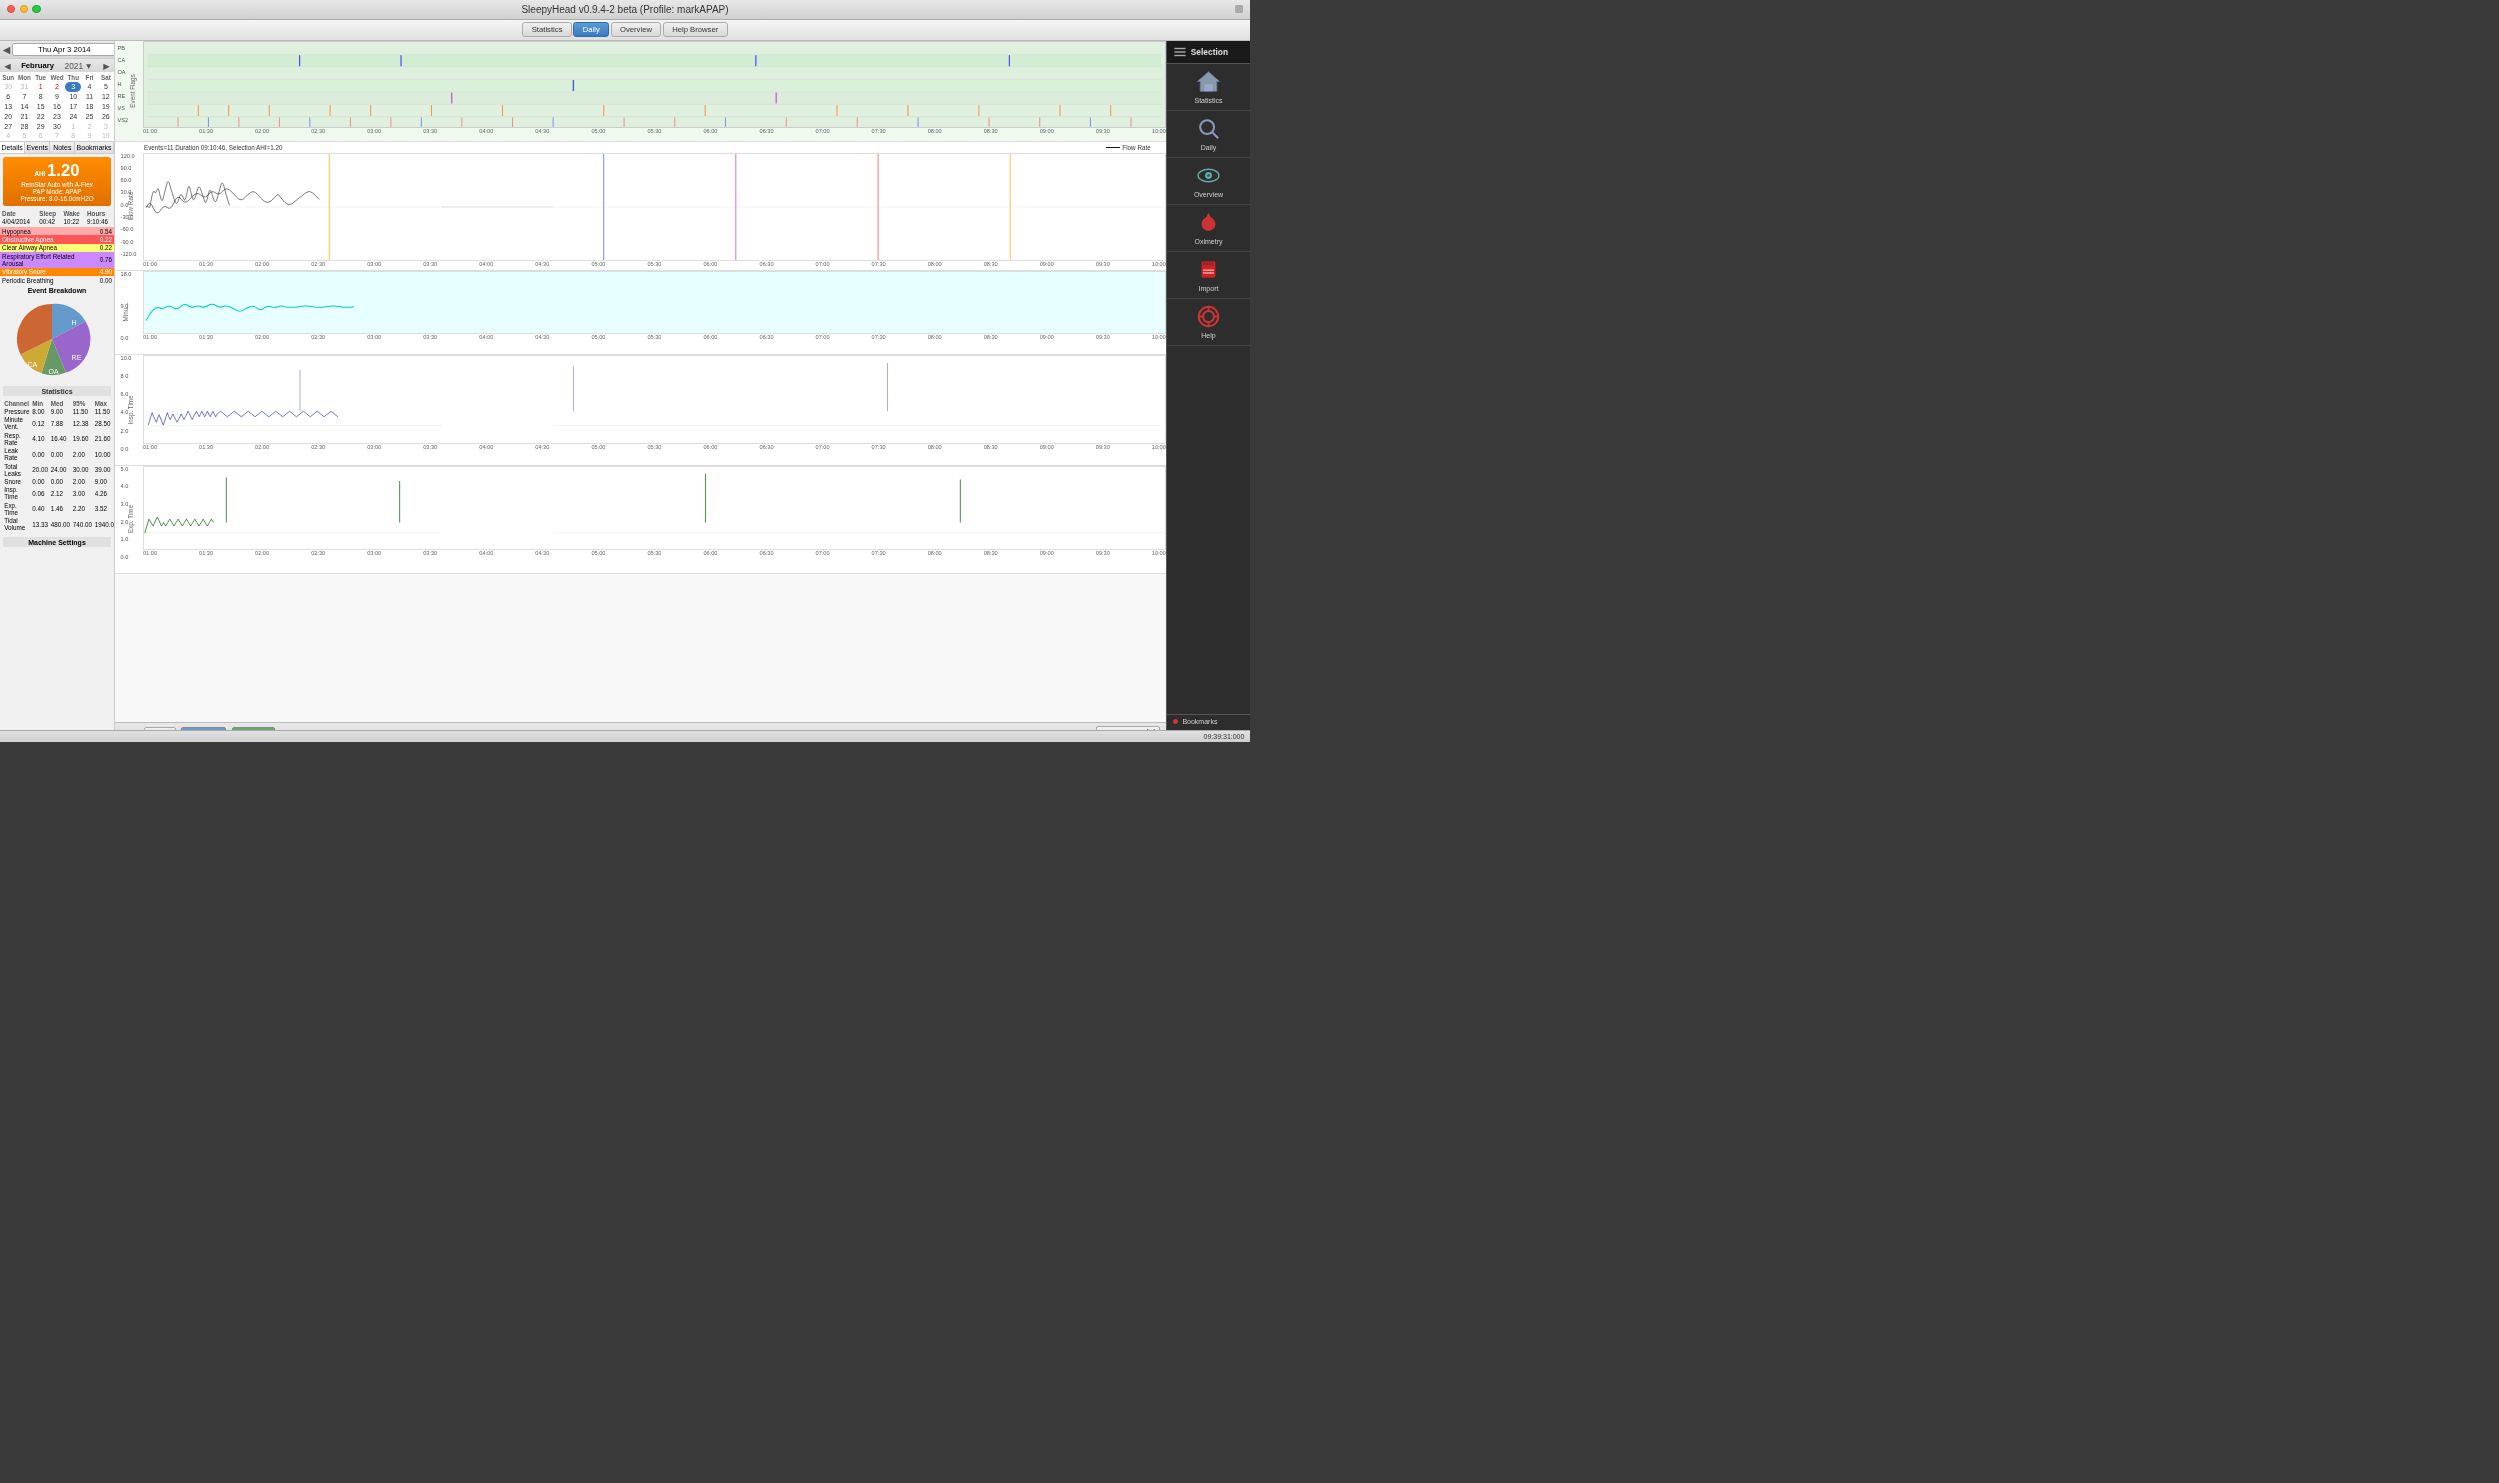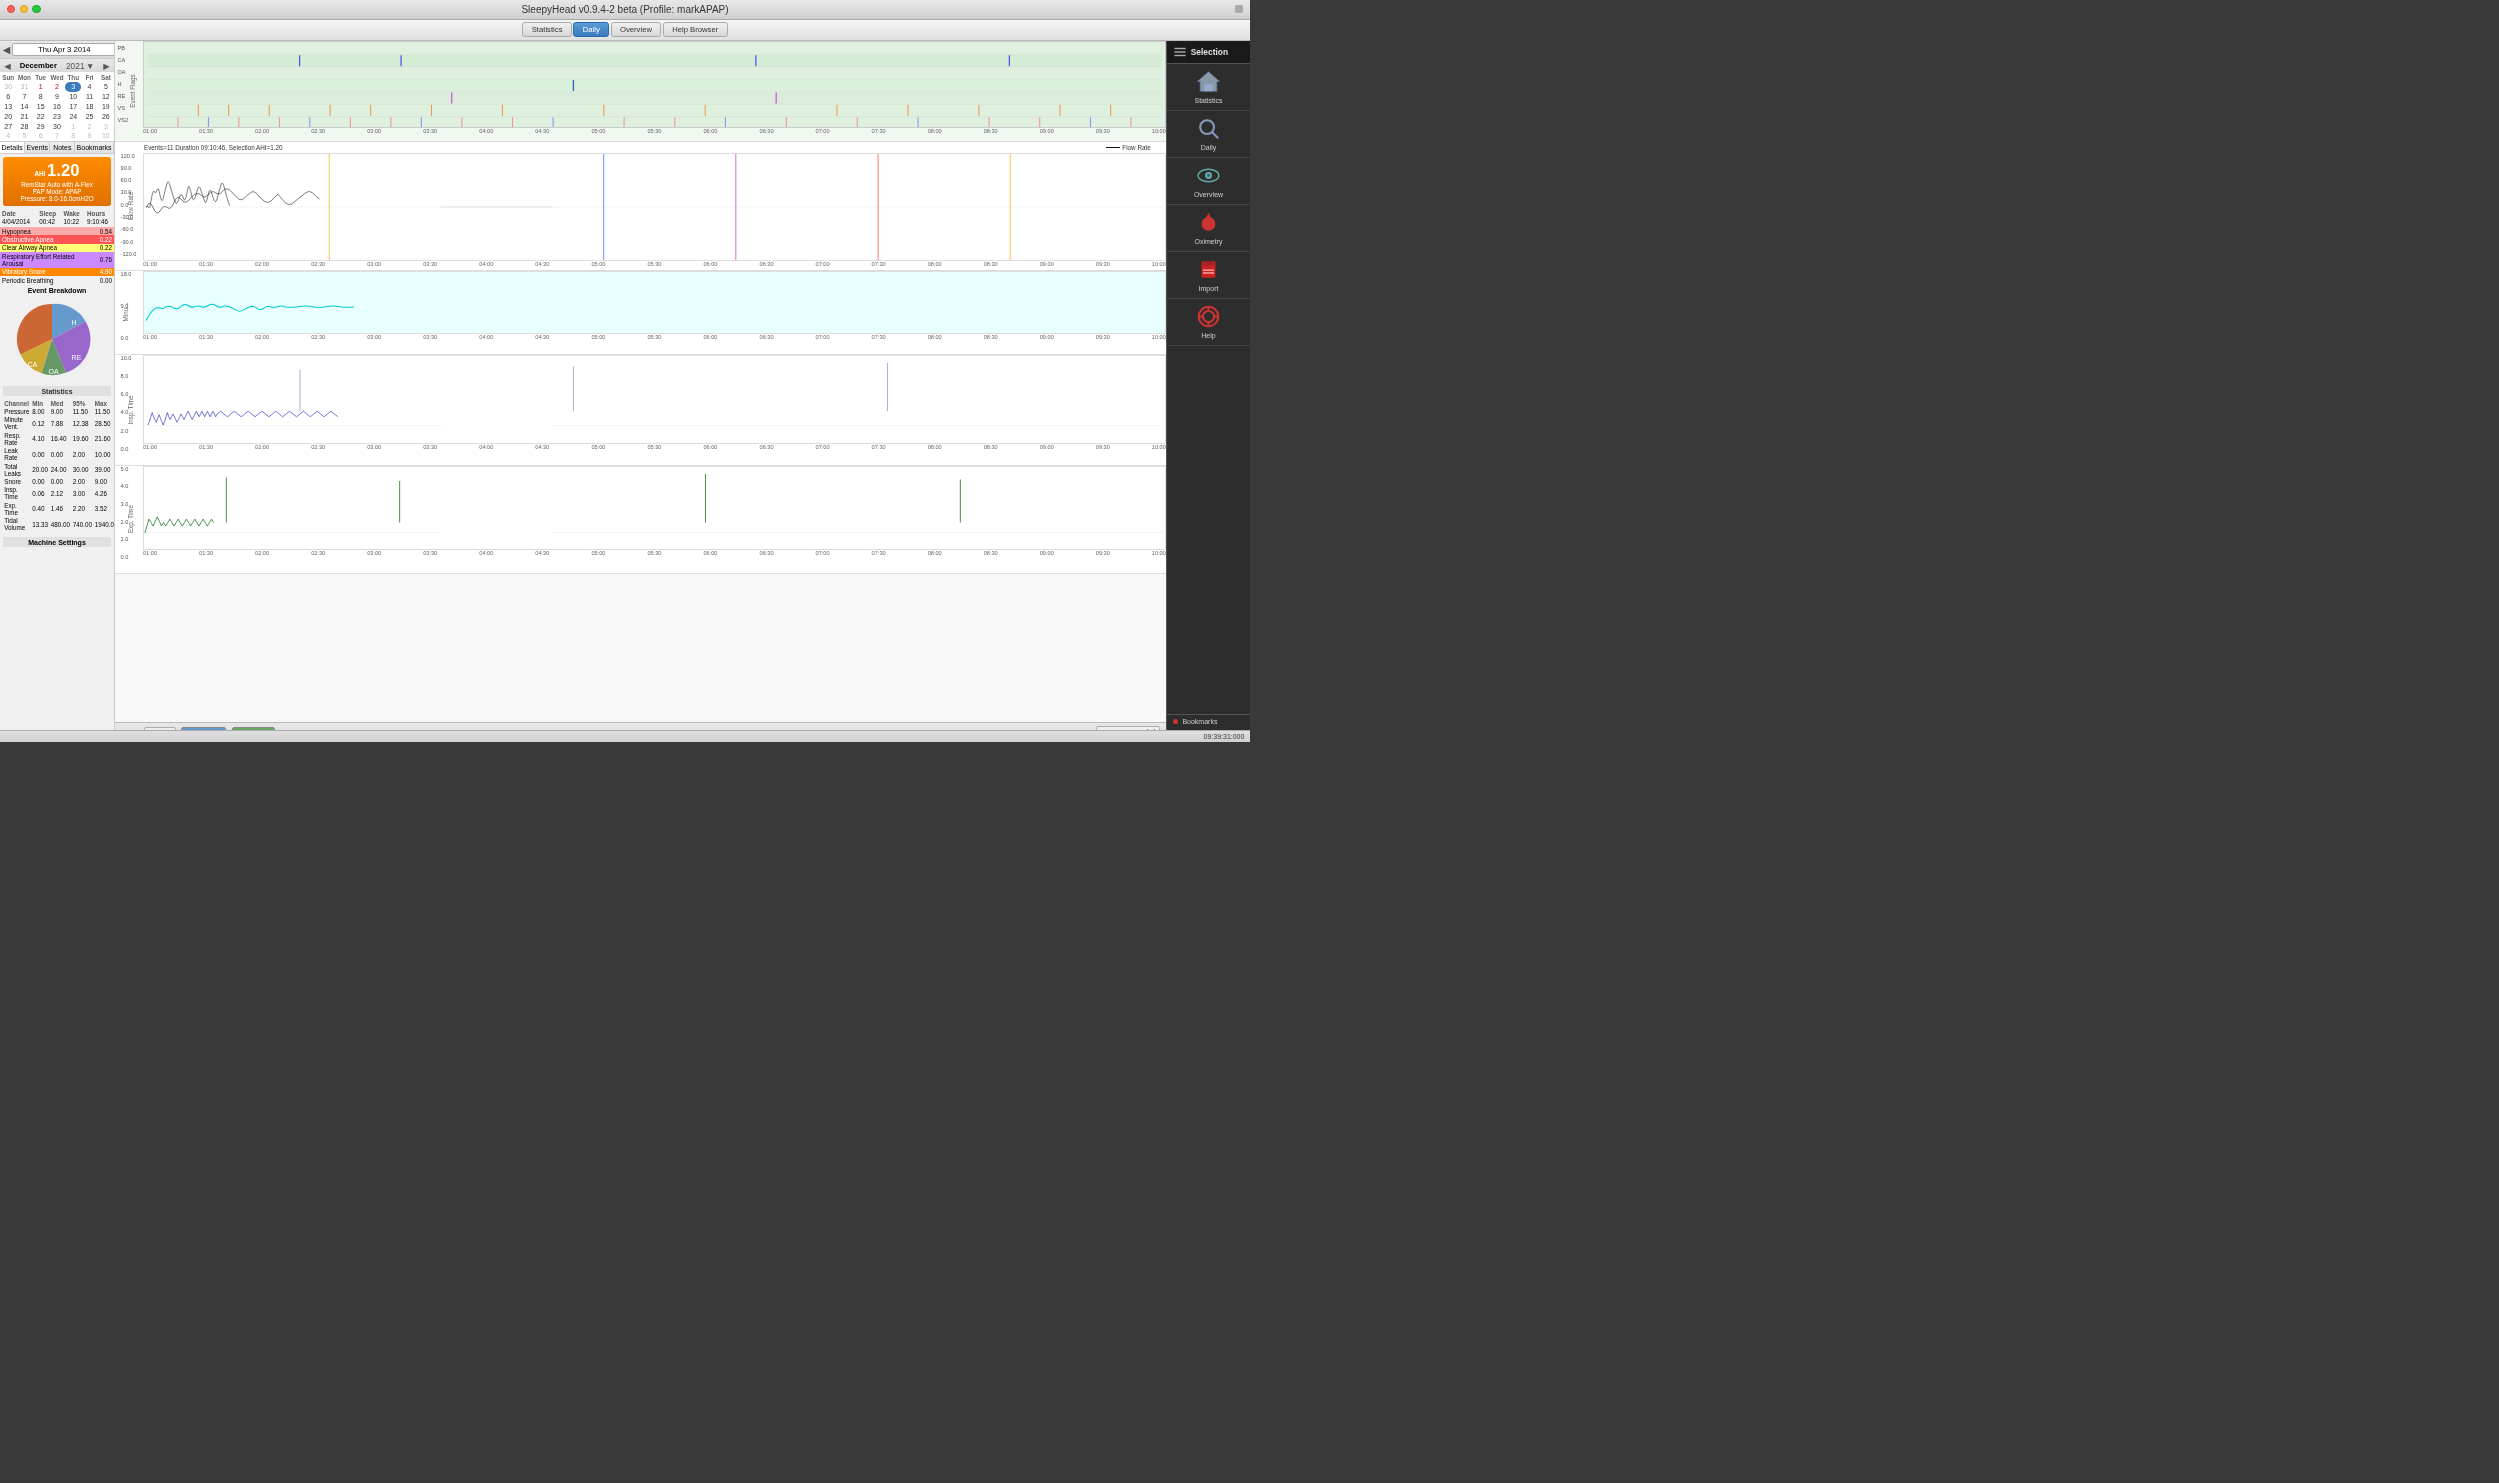--- a/index.html
+++ b/index.html
@@ -138,21 +138,21 @@
 
     <div class="date-nav">
       <div class="nav-arrow">◀</div>
       <input class="date-input" type="text" value="Thu Apr 3 2014" style="">
 
     </div>
 
     <div class="calendar">
       <div class="cal-header">
         <div class="cal-nav">◀</div>
-        <span class="cal-month">December</span>
+        <span class="cal-month">February</span>
         <div class="cal-nav" style="display:flex;align-items:center;gap:1.4px;">
           <span>2021</span>
           <span>▼</span>
         </div>
         <div class="cal-nav">▶</div>
       </div>
       <div class="cal-grid">
         <div class="cal-day-header">Sun</div>
         <div class="cal-day-header">Mon</div>
         <div class="cal-day-header">Tue</div>

